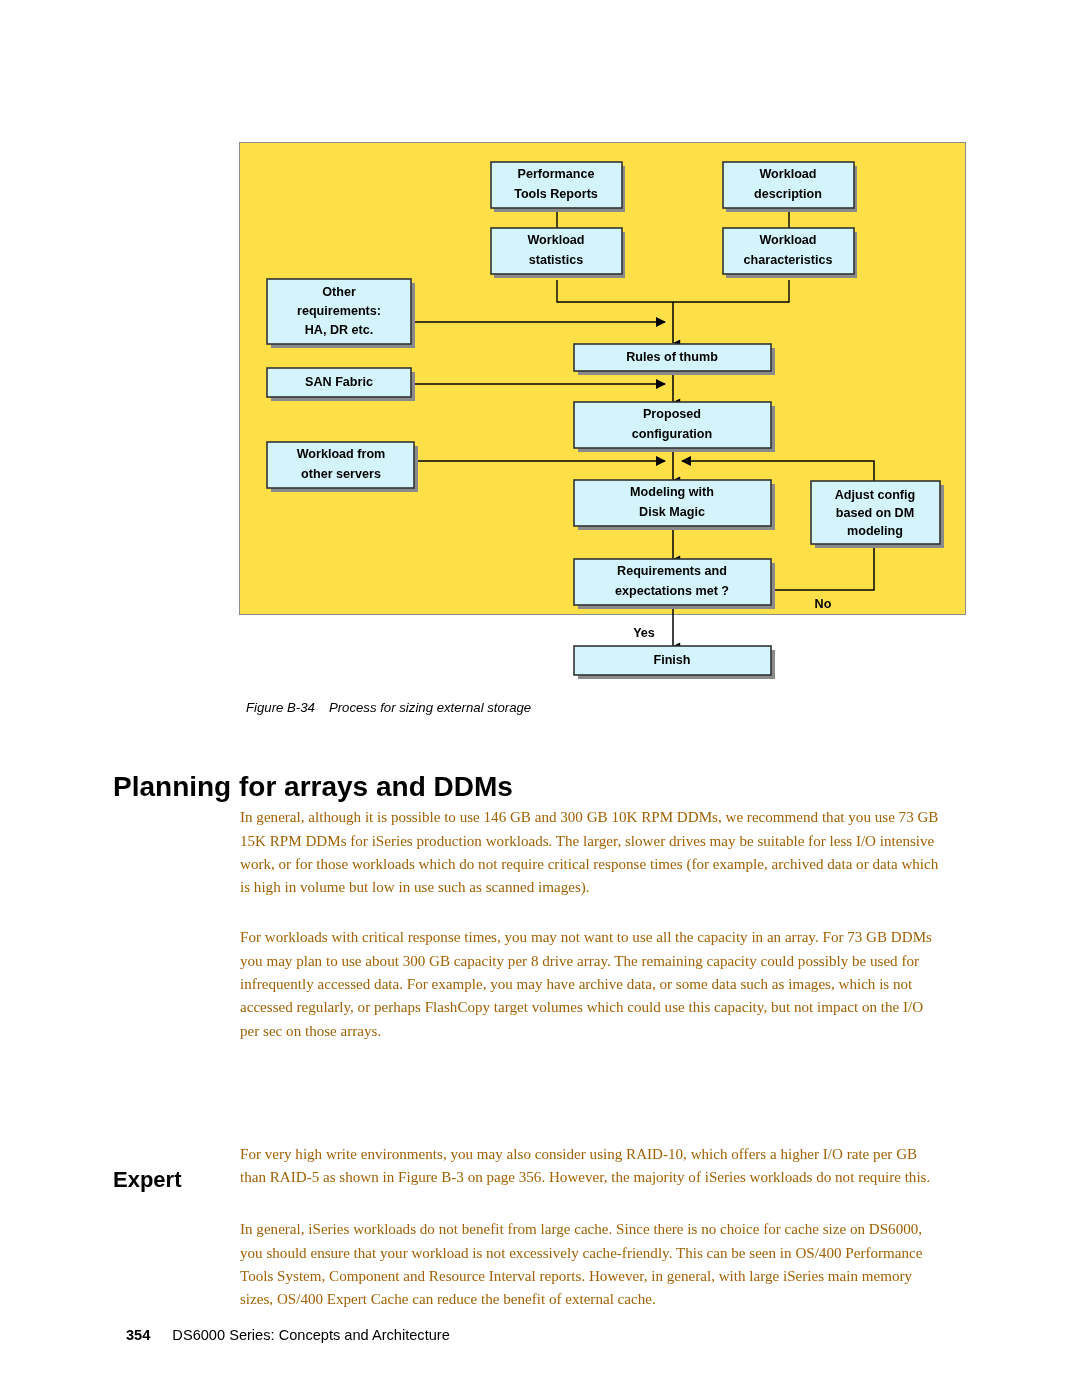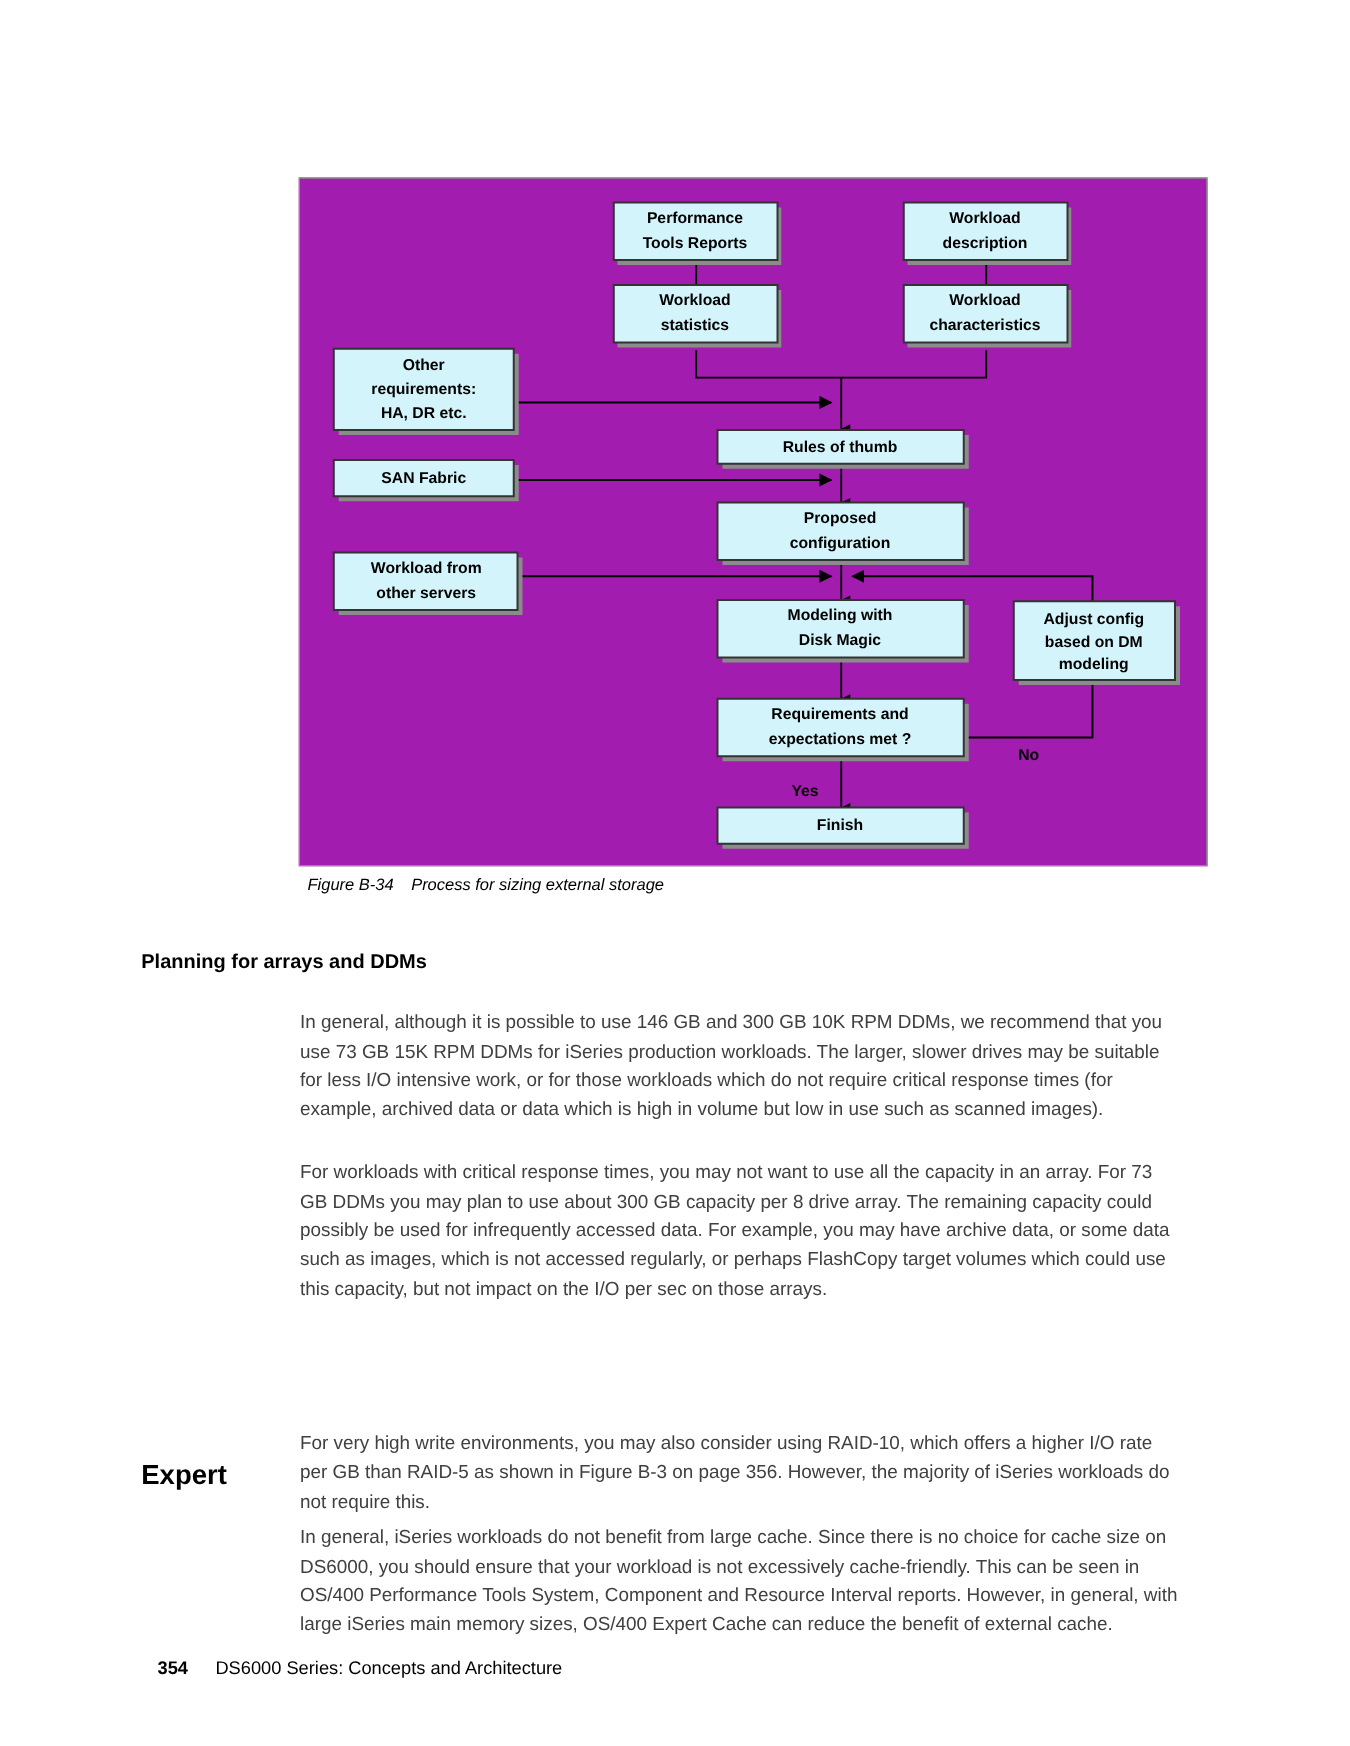--- a/index.html
+++ b/index.html
@@ -15,23 +15,23 @@
     color: #000000;
     overflow: hidden;
   }
 
   
   #figure-frame {
     position: absolute;
     left: 239px;
     top: 142px;
     width: 727px;
-    height: 551px;
+    height: 473px;
     border: 1px solid #8c8c8c;
-    background: #a21caf;
+    background: #fde047;
     box-sizing: border-box;
   }
   #figure-svg {
     position: absolute;
     left: 0;
     top: 0;
     width: 727px;
     height: 551px;
     display: block;
   }
@@ -92,36 +92,37 @@
   
   .section-heading {
     position: absolute;
     left: 113px;
     font-weight: bold;
     color: #000000;
     white-space: nowrap;
   }
   #heading-planning {
     top: 748px;
-    font-size: 16px;
+    font-size: 28px;
   }
   #heading-cache {
     top: 1149px;
     font-size: 22px;
   }
 
   
   .body-para {
     position: absolute;
     left: 240px;
     width: 706px;
     font-size: 15.1px;
     line-height: 23.4px;
-    color: #404040;
+    color: #a16207;
     text-align: left;
+    font-family: Liberation Serif, serif;
   }
   #para-1 { top: 791px; }
   #para-2 { top: 911px; }
   #para-3 { top: 1095px; margin-top: 48px; }
   #para-4 { top: 1203px; }
 
   
   #footer {
     position: absolute;
     left: 126px;

